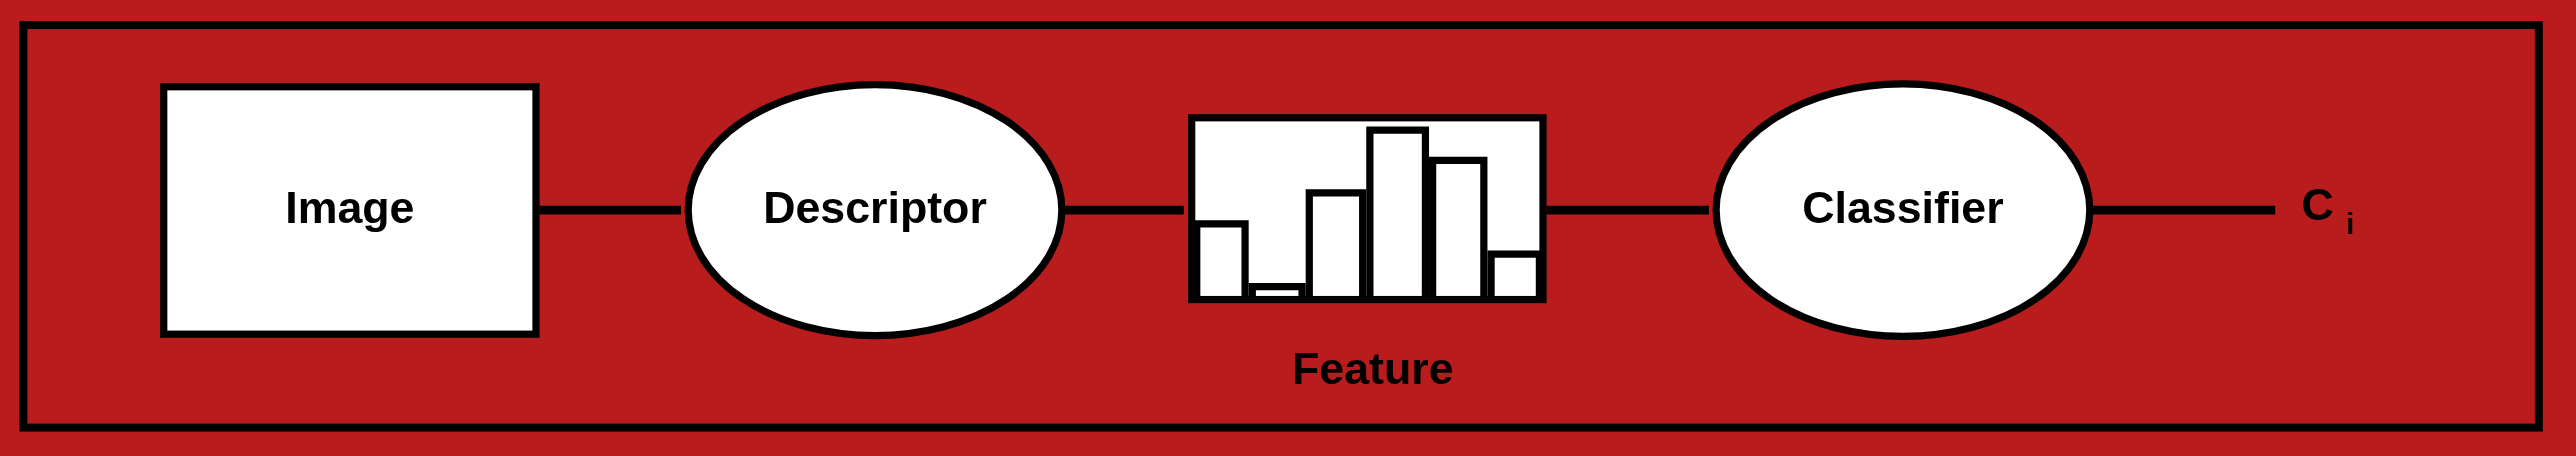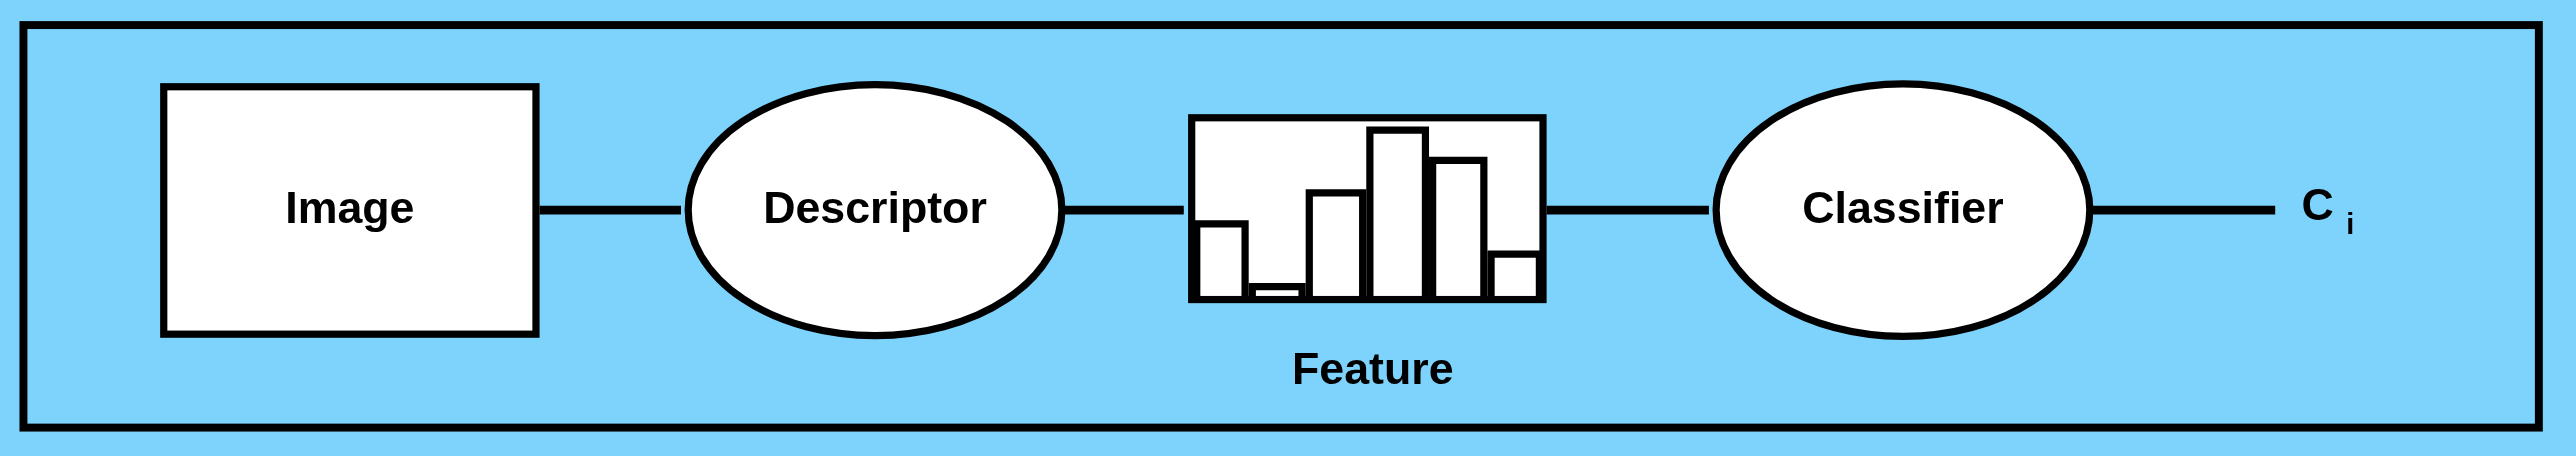--- a/index.html
+++ b/index.html
@@ -7,21 +7,21 @@
     padding: 0;
     background: #ffffff;
   }
   body {
     font-family: "Liberation Sans", "DejaVu Sans", sans-serif;
   }
   #canvas {
     position: relative;
     width: 2576px;
     height: 457px;
-    background: #7dd3fc;
+    background: #b91c1c;
     overflow: hidden;
   }
   #canvas svg {
     position: absolute;
     left: 0;
     top: 0;
     width: 2576px;
     height: 457px;
   }
   .dg-text {

